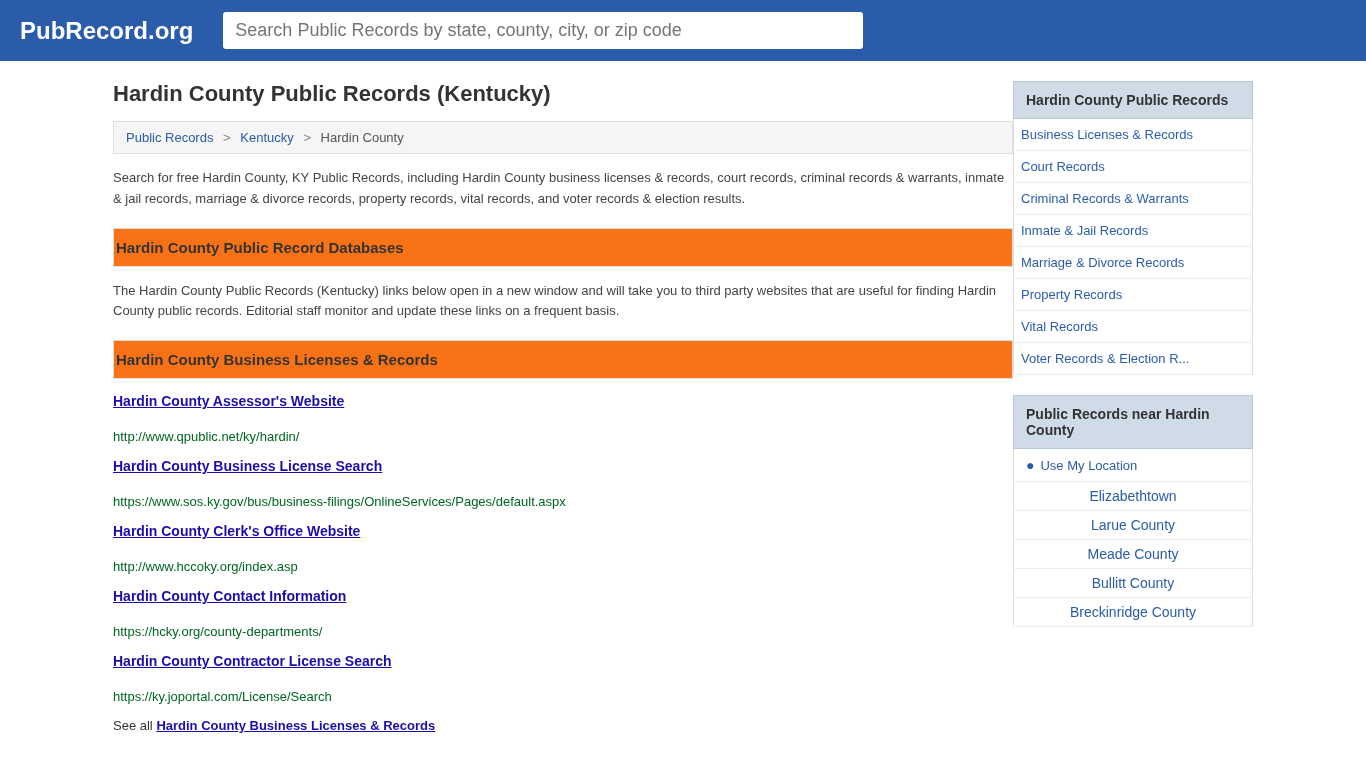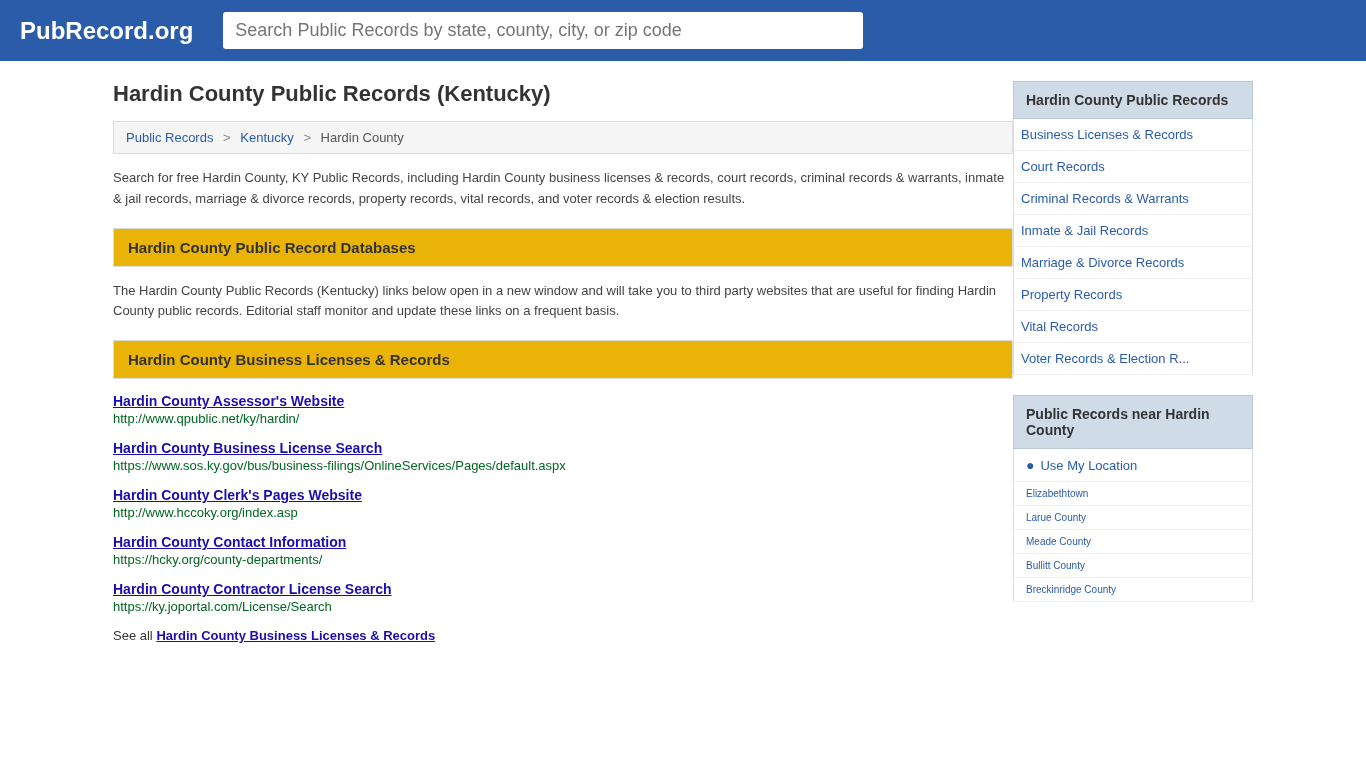--- a/index.html
+++ b/index.html
@@ -71,23 +71,23 @@
     
     #intro-text {
       font-size: 13px;
       line-height: 1.6;
       color: #444;
       margin-bottom: 18px;
     }
 
     
     .section-header {
-      background: #eab308;
+      background: #f97316;
       border: 1px solid #ddd;
-      padding: 10px 14px;
+      padding: 10px 2px;
       font-size: 15px;
       font-weight: bold;
       color: #333;
       margin-bottom: 14px;
     }
 
     
     #db-intro {
       font-size: 13px;
       line-height: 1.6;
@@ -103,21 +103,21 @@
       font-size: 14px;
       font-weight: bold;
       color: #1a0dab;
       text-decoration: underline;
       cursor: pointer;
     }
     .record-entry .record-url {
       font-size: 13px;
       color: #006621;
       display: block;
-      margin-top: 2px;
+      margin-top: 20px;
     }
 
     .see-all {
       font-size: 13px;
       margin-top: 6px;
     }
     .see-all a {
       color: #1a0dab;
       font-weight: bold;
       text-decoration: underline;
@@ -151,27 +151,28 @@
       text-decoration: none;
       border-bottom: 1px solid #eee;
       border-left: 1px solid #ddd;
       border-right: 1px solid #ddd;
       cursor: pointer;
     }
 
     .sidebar-nearby-item {
       display: block;
       padding: 6px 12px;
-      font-size: 10px;
+      font-size: 14px;
       color: #2a5caa;
       text-decoration: none;
       border-bottom: 1px solid #eee;
       border-left: 1px solid #ddd;
       border-right: 1px solid #ddd;
       cursor: pointer;
+      text-align: center;
     }
 
     .use-location {
       display: flex;
       align-items: center;
       gap: 6px;
       padding: 8px 12px;
       font-size: 13px;
       color: #2a5caa;
       border-bottom: 1px solid #eee;
@@ -216,21 +217,21 @@
       <span class="record-title">Hardin County Assessor's Website</span>
       <span class="record-url">http://www.qpublic.net/ky/hardin/</span>
     </div>
 
     <div class="record-entry">
       <span class="record-title">Hardin County Business License Search</span>
       <span class="record-url">https://www.sos.ky.gov/bus/business-filings/OnlineServices/Pages/default.aspx</span>
     </div>
 
     <div class="record-entry">
-      <span class="record-title">Hardin County Clerk's Pages Website</span>
+      <span class="record-title">Hardin County Clerk's Office Website</span>
       <span class="record-url">http://www.hccoky.org/index.asp</span>
     </div>
 
     <div class="record-entry">
       <span class="record-title">Hardin County Contact Information</span>
       <span class="record-url">https://hcky.org/county-departments/</span>
     </div>
 
     <div class="record-entry">
       <span class="record-title">Hardin County Contractor License Search</span>

